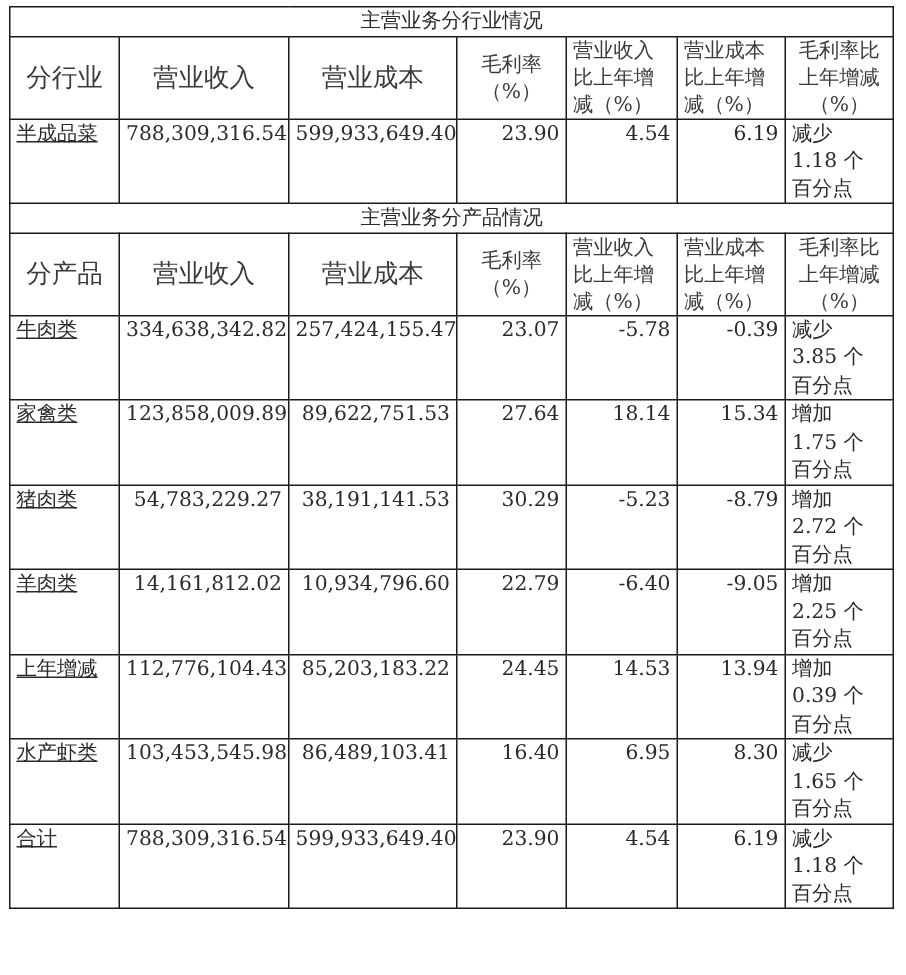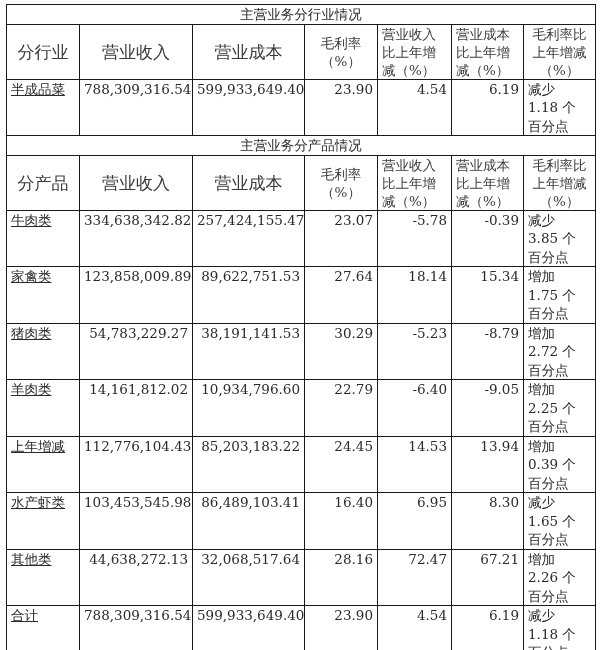--- a/index.html
+++ b/index.html
@@ -181,33 +181,20 @@
     <td class="num">16.40</td>
     <td class="num">6.95</td>
     <td class="num">8.30</td>
     <td class="chg">
           <span>减少</span>
           <span>1.65 个</span>
           <span>百分点</span>
         </td>
   </tr>
 
-  <tr class="row">
-    <td class="name">其他类</td>
-    <td class="num">44,638,272.13</td>
-    <td class="num">32,068,517.64</td>
-    <td class="num">28.16</td>
-    <td class="num">72.47</td>
-    <td class="num">67.21</td>
-    <td class="chg">
-          <span>增加</span>
-          <span>2.26 个</span>
-          <span>百分点</span>
-        </td>
-  </tr>
 
   <tr class="row">
     <td class="name">合计</td>
     <td class="num">788,309,316.54</td>
     <td class="num">599,933,649.40</td>
     <td class="num">23.90</td>
     <td class="num">4.54</td>
     <td class="num">6.19</td>
     <td class="chg">
           <span>减少</span>

